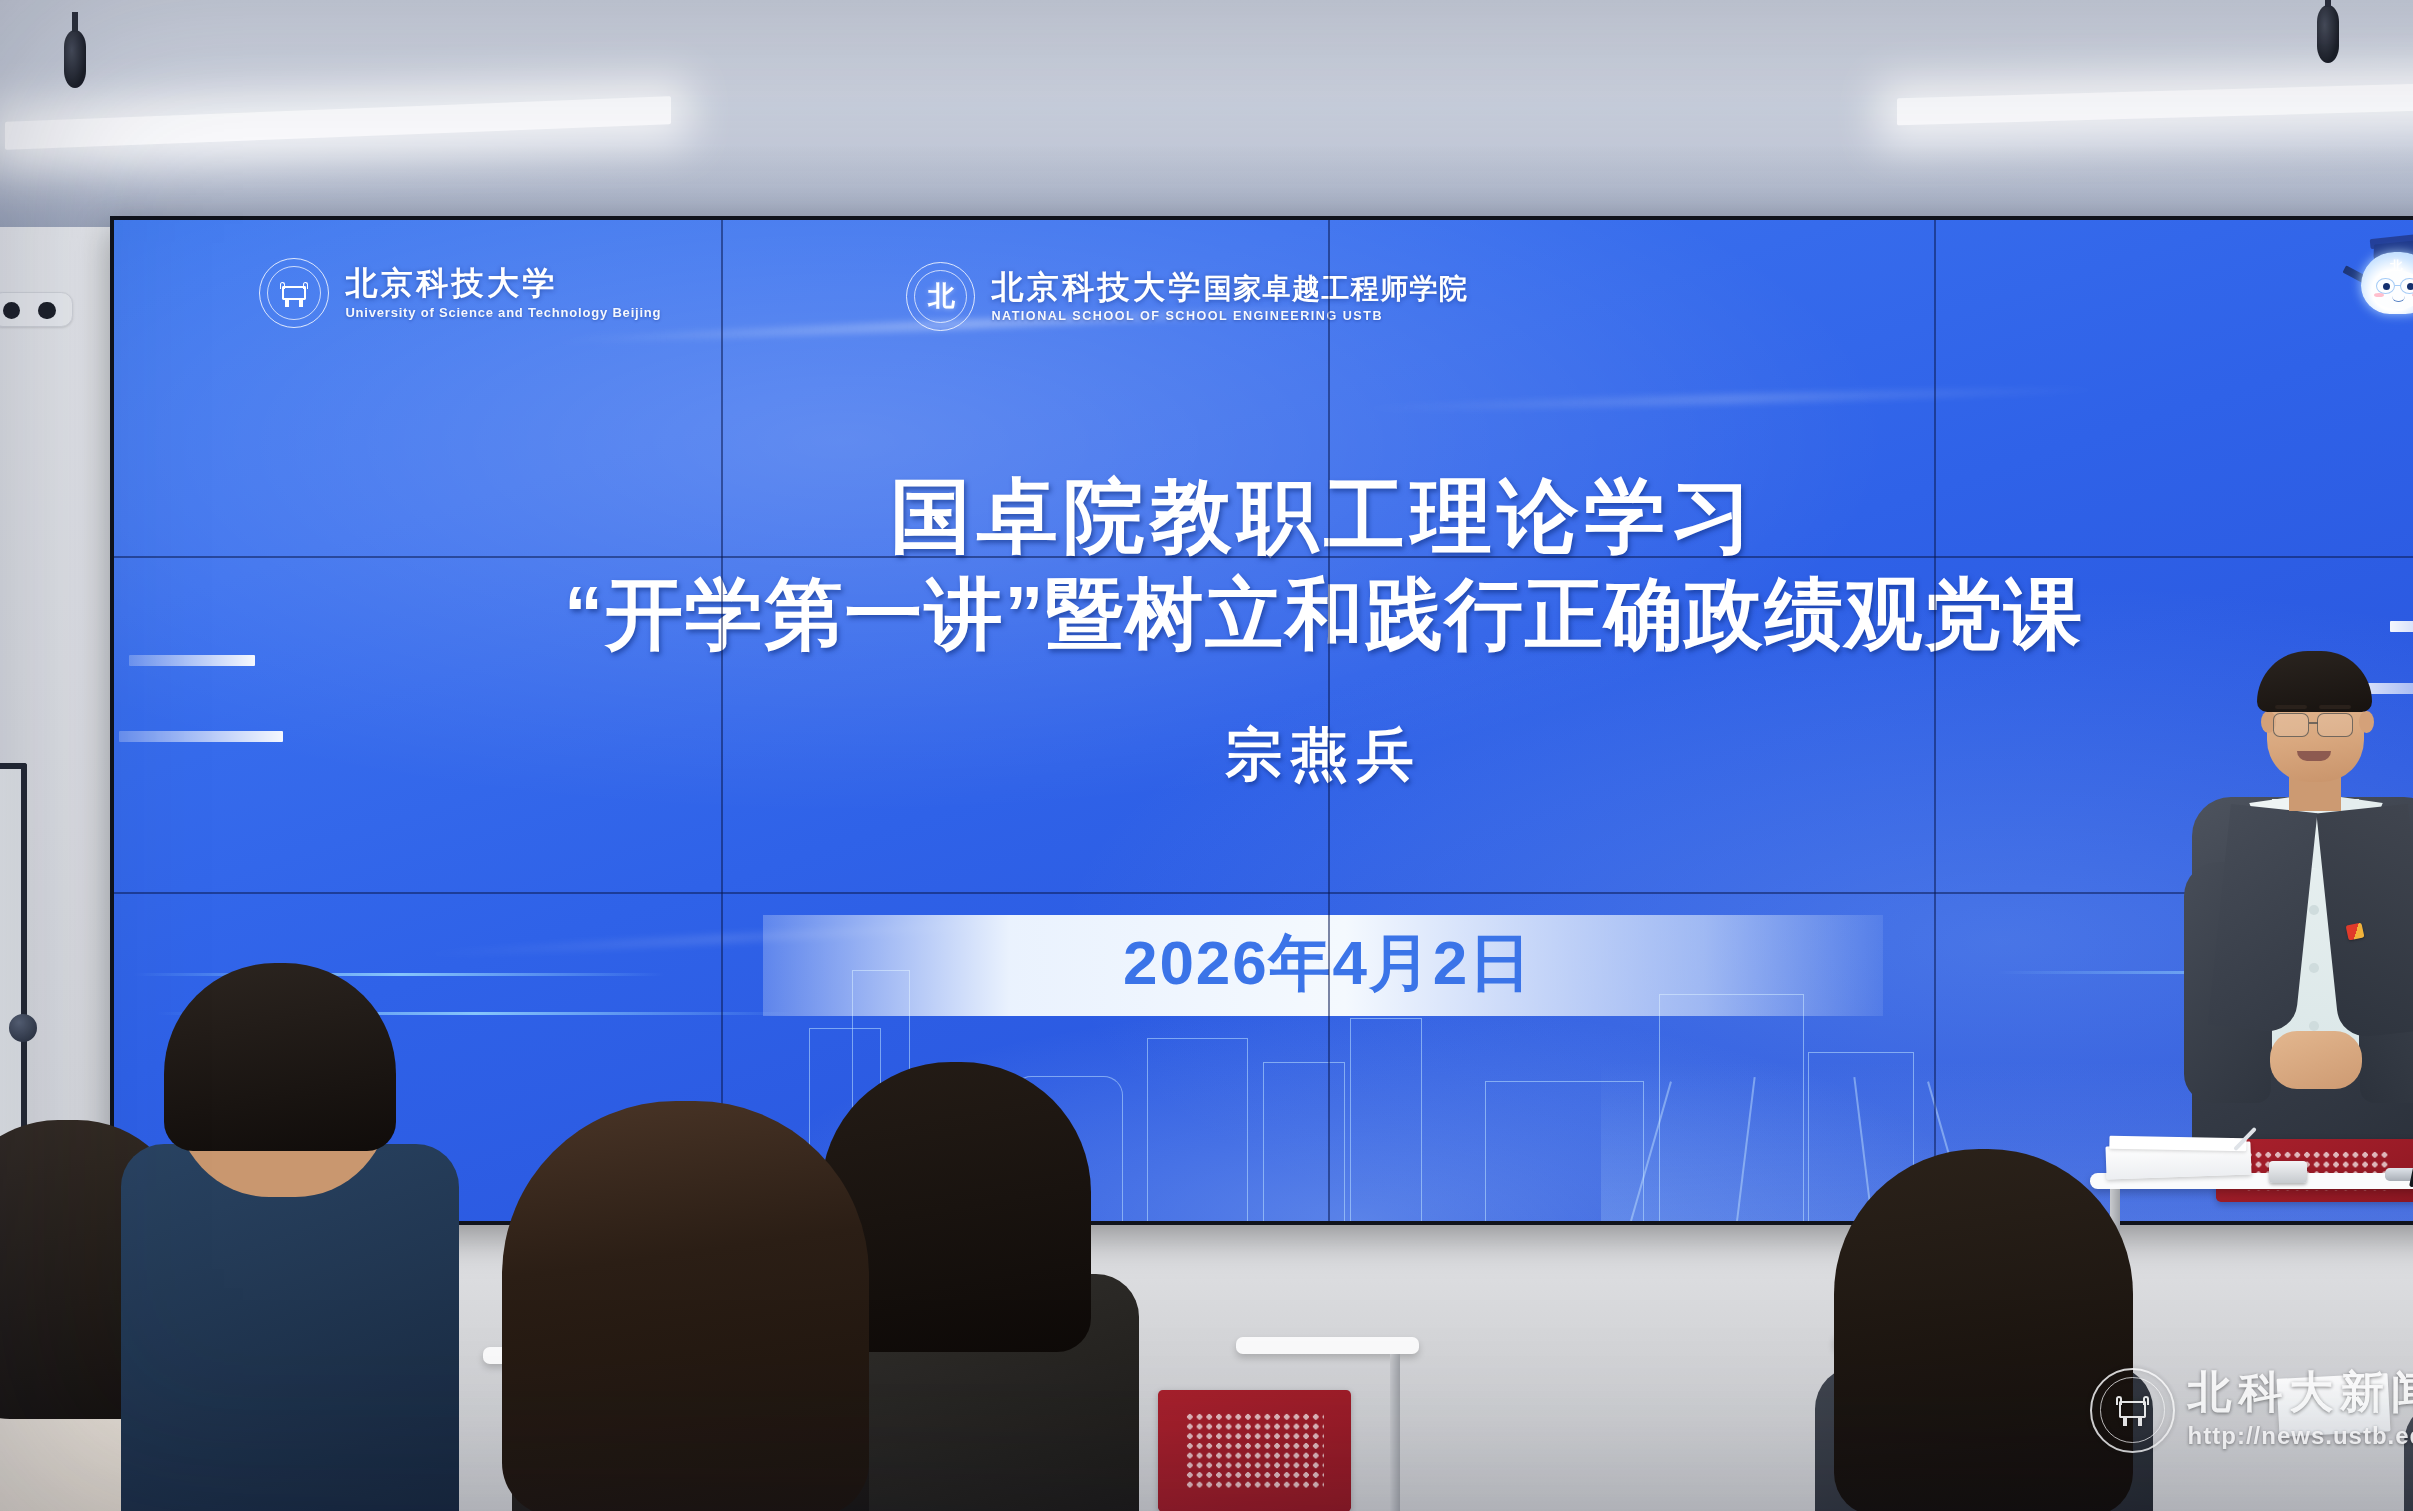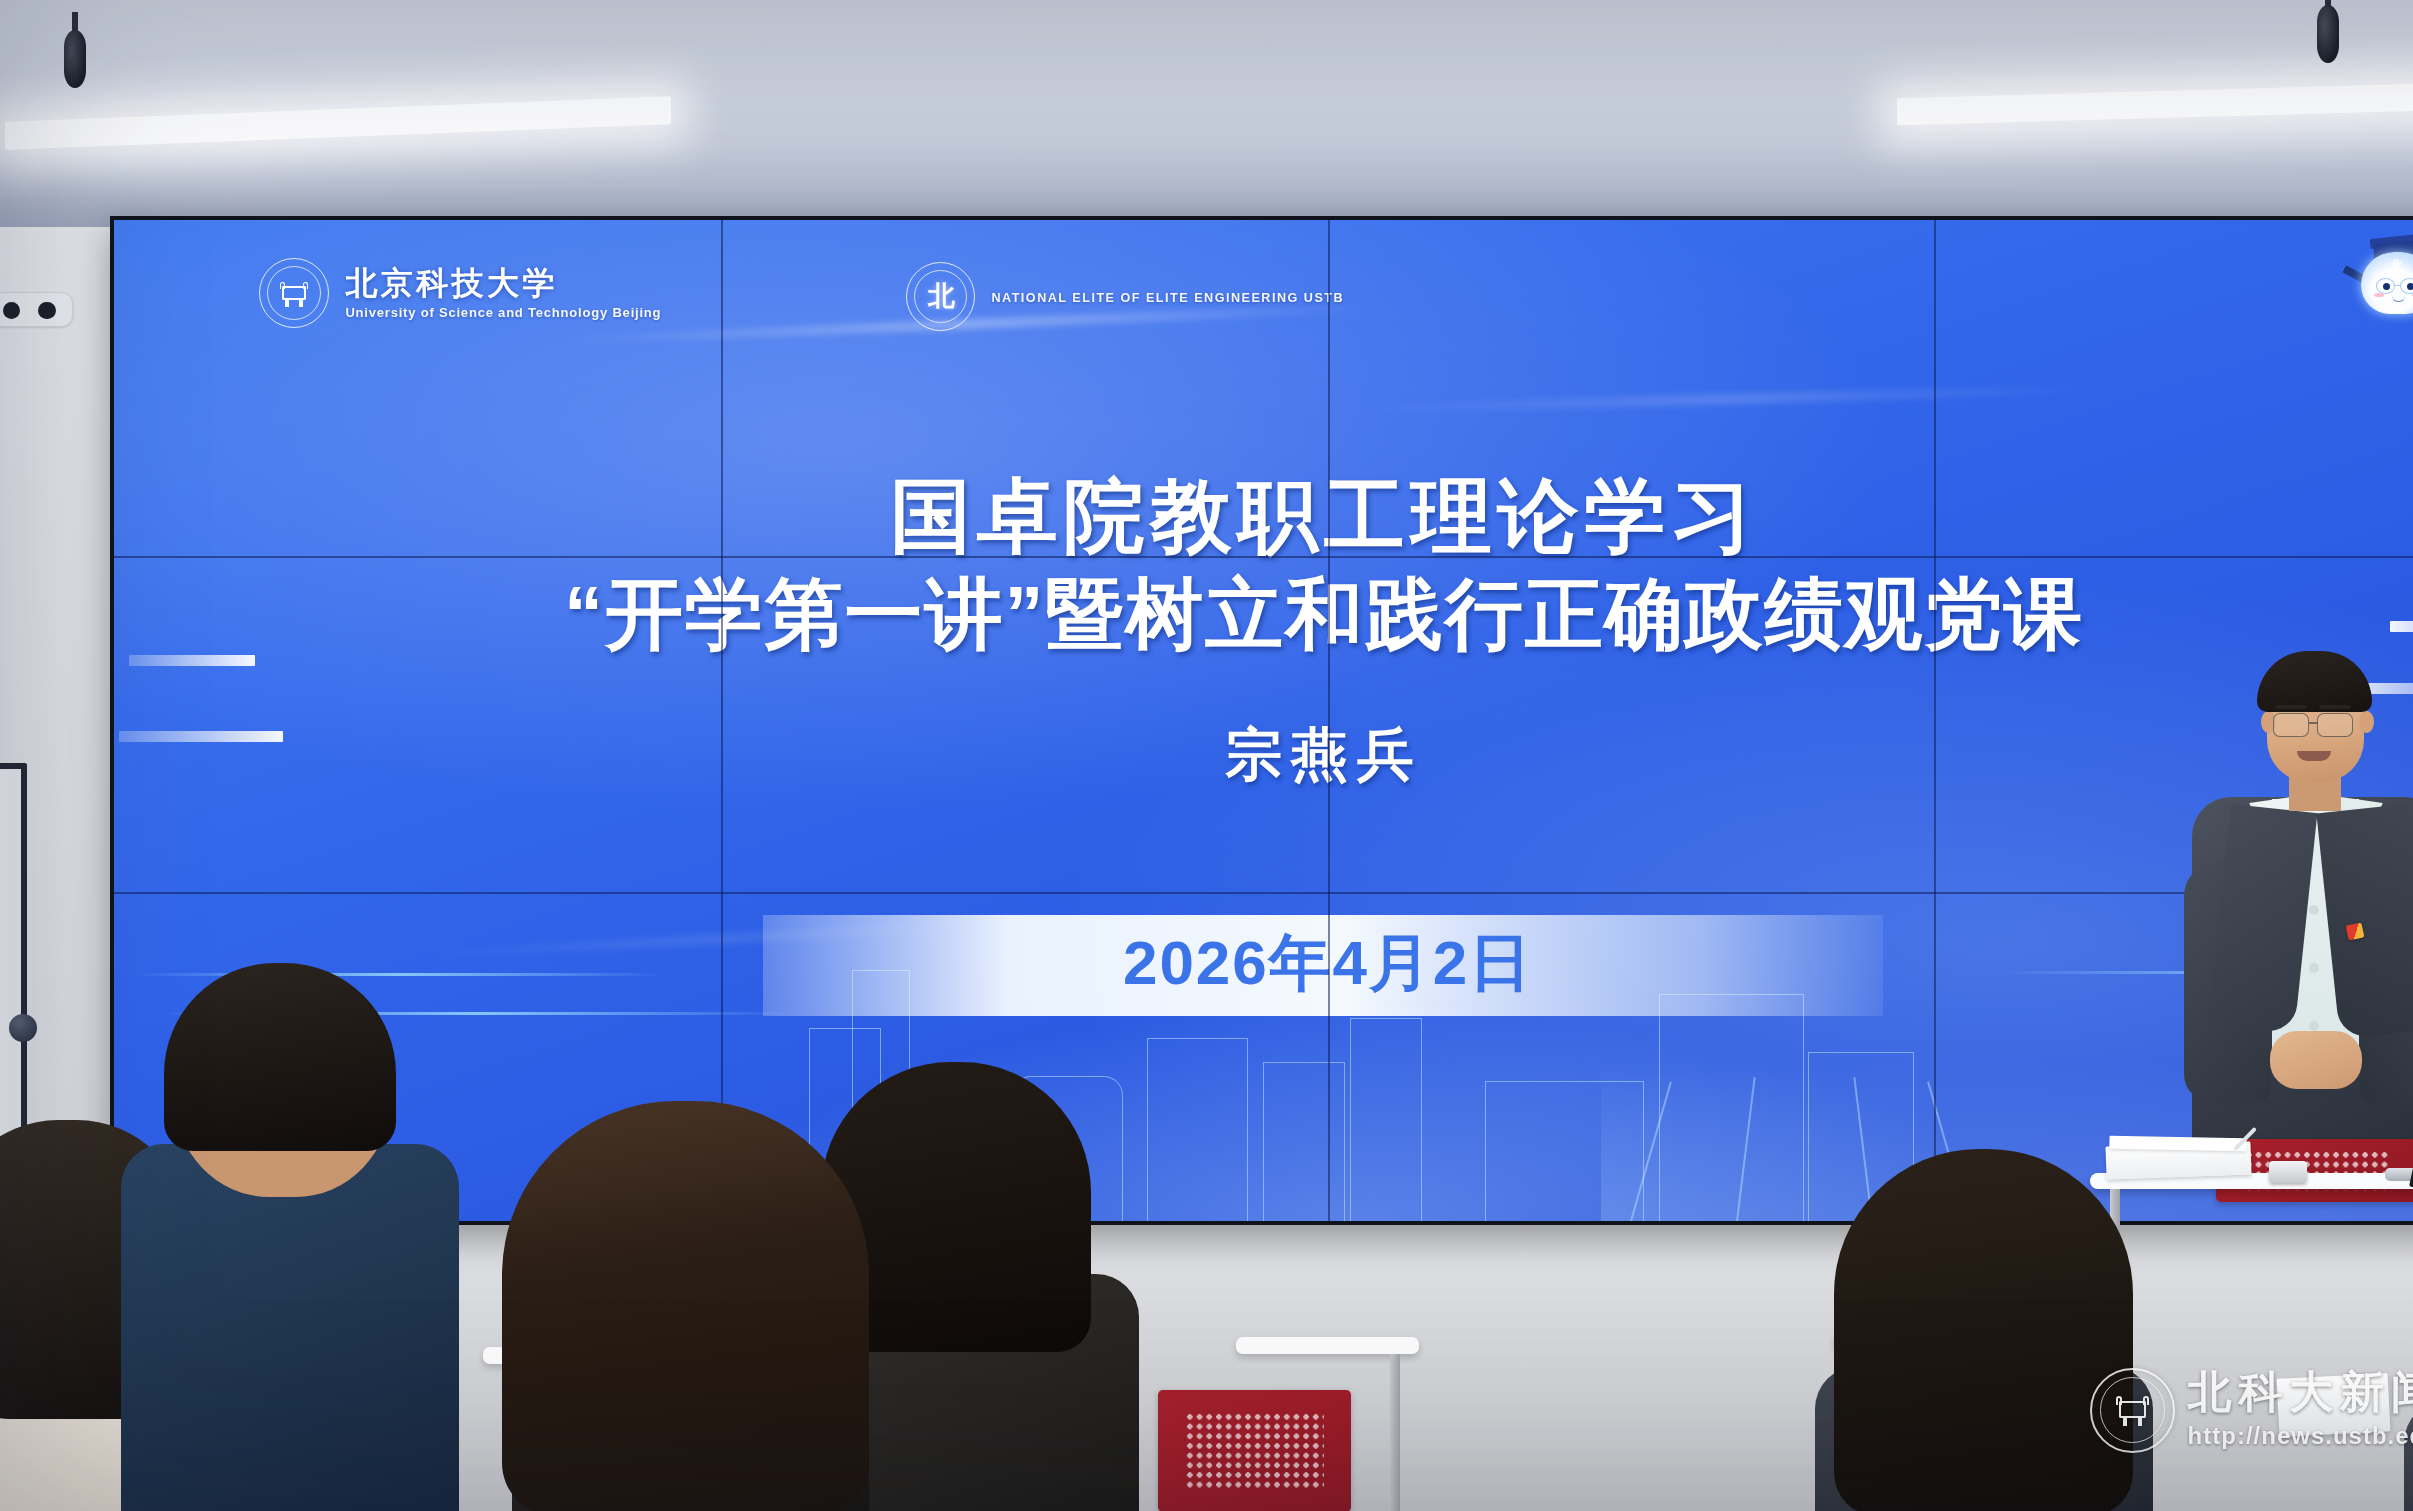--- a/index.html
+++ b/index.html
@@ -348,21 +348,22 @@
             <div class="en">University of Science and Technology Beijing</div>
           </div>
         </div>
 
         <div class="logo-block two">
           <div class="seal s-b">
             <div class="inner-ring"></div>
             <div class="glyph bei">北</div>
           </div>
           <div class="logo-text">
-            <div class="en wide">NATIONAL ELITE OF ELITE ENGINEERING USTB</div>
+            <div class="cn"><span>北京科技大学</span><span class="suffix">国家卓越工程师学院</span></div>
+            <div class="en wide">NATIONAL SCHOOL OF SCHOOL ENGINEERING USTB</div>
           </div>
         </div>
       </div>
 
       <div class="mascot">
         <div class="pen"></div>
         <div class="pen-tip"></div>
         <div class="cap-top"></div>
         <div class="cap"></div>
         <div class="head"></div>

